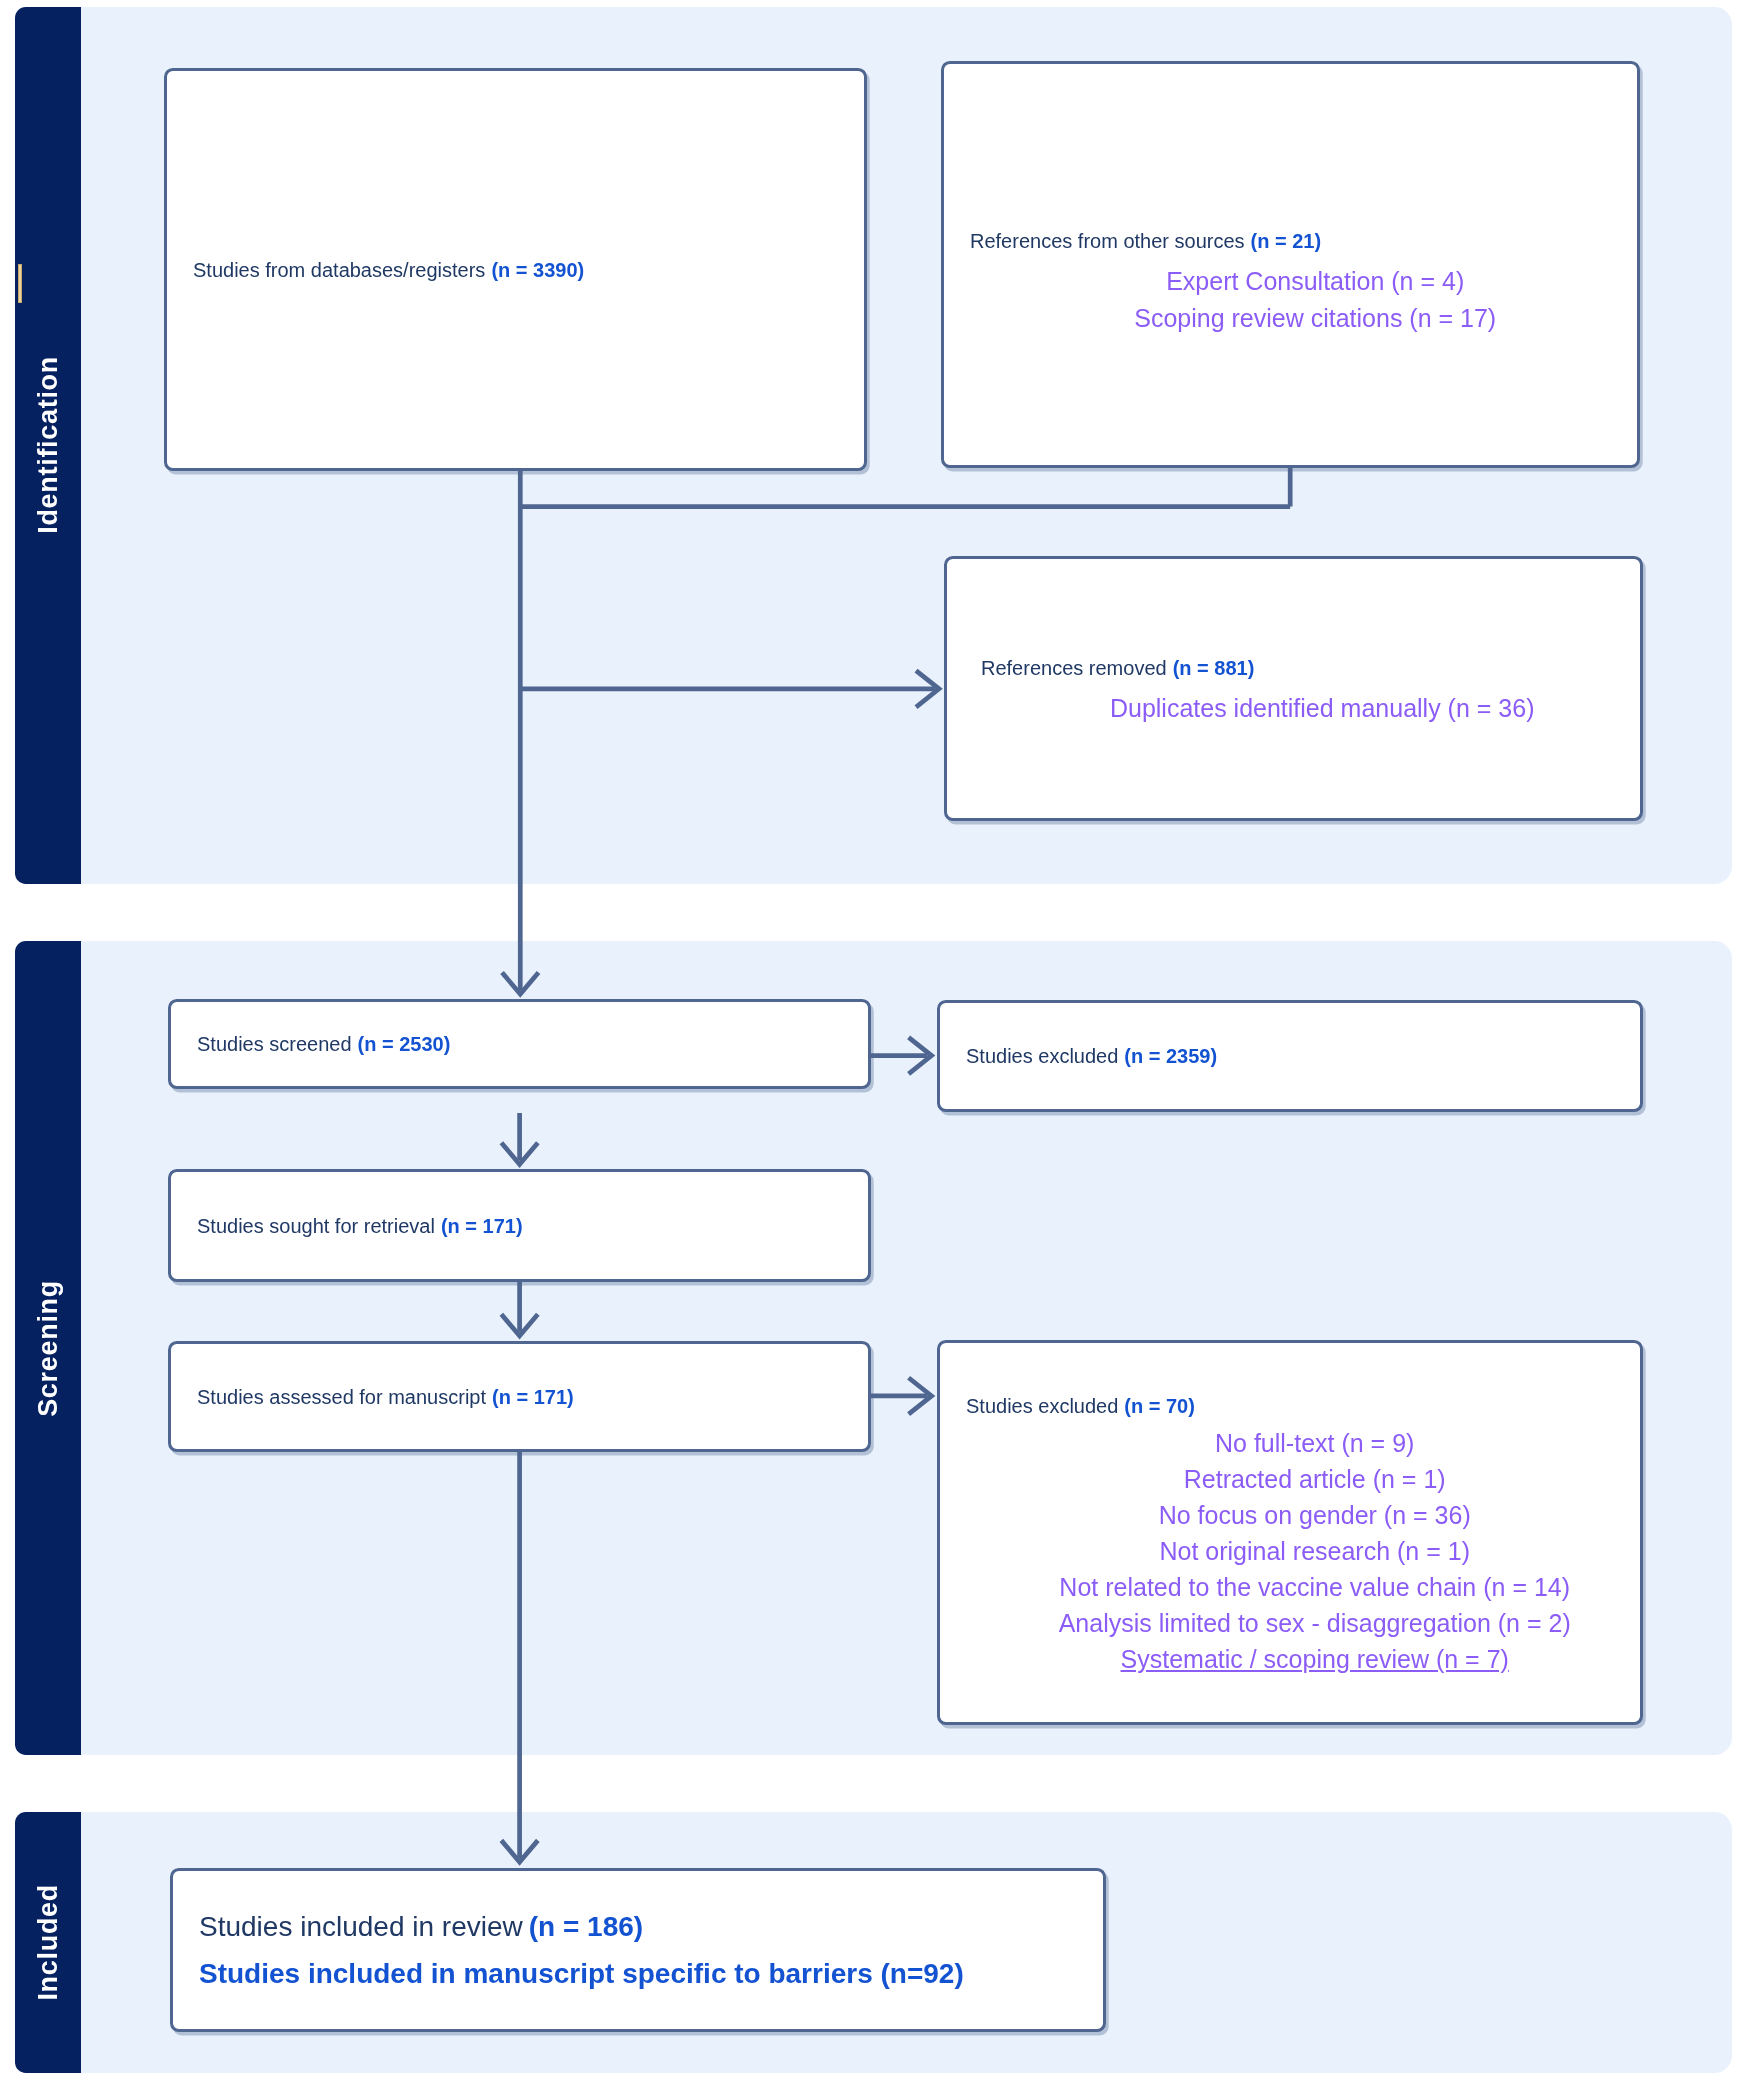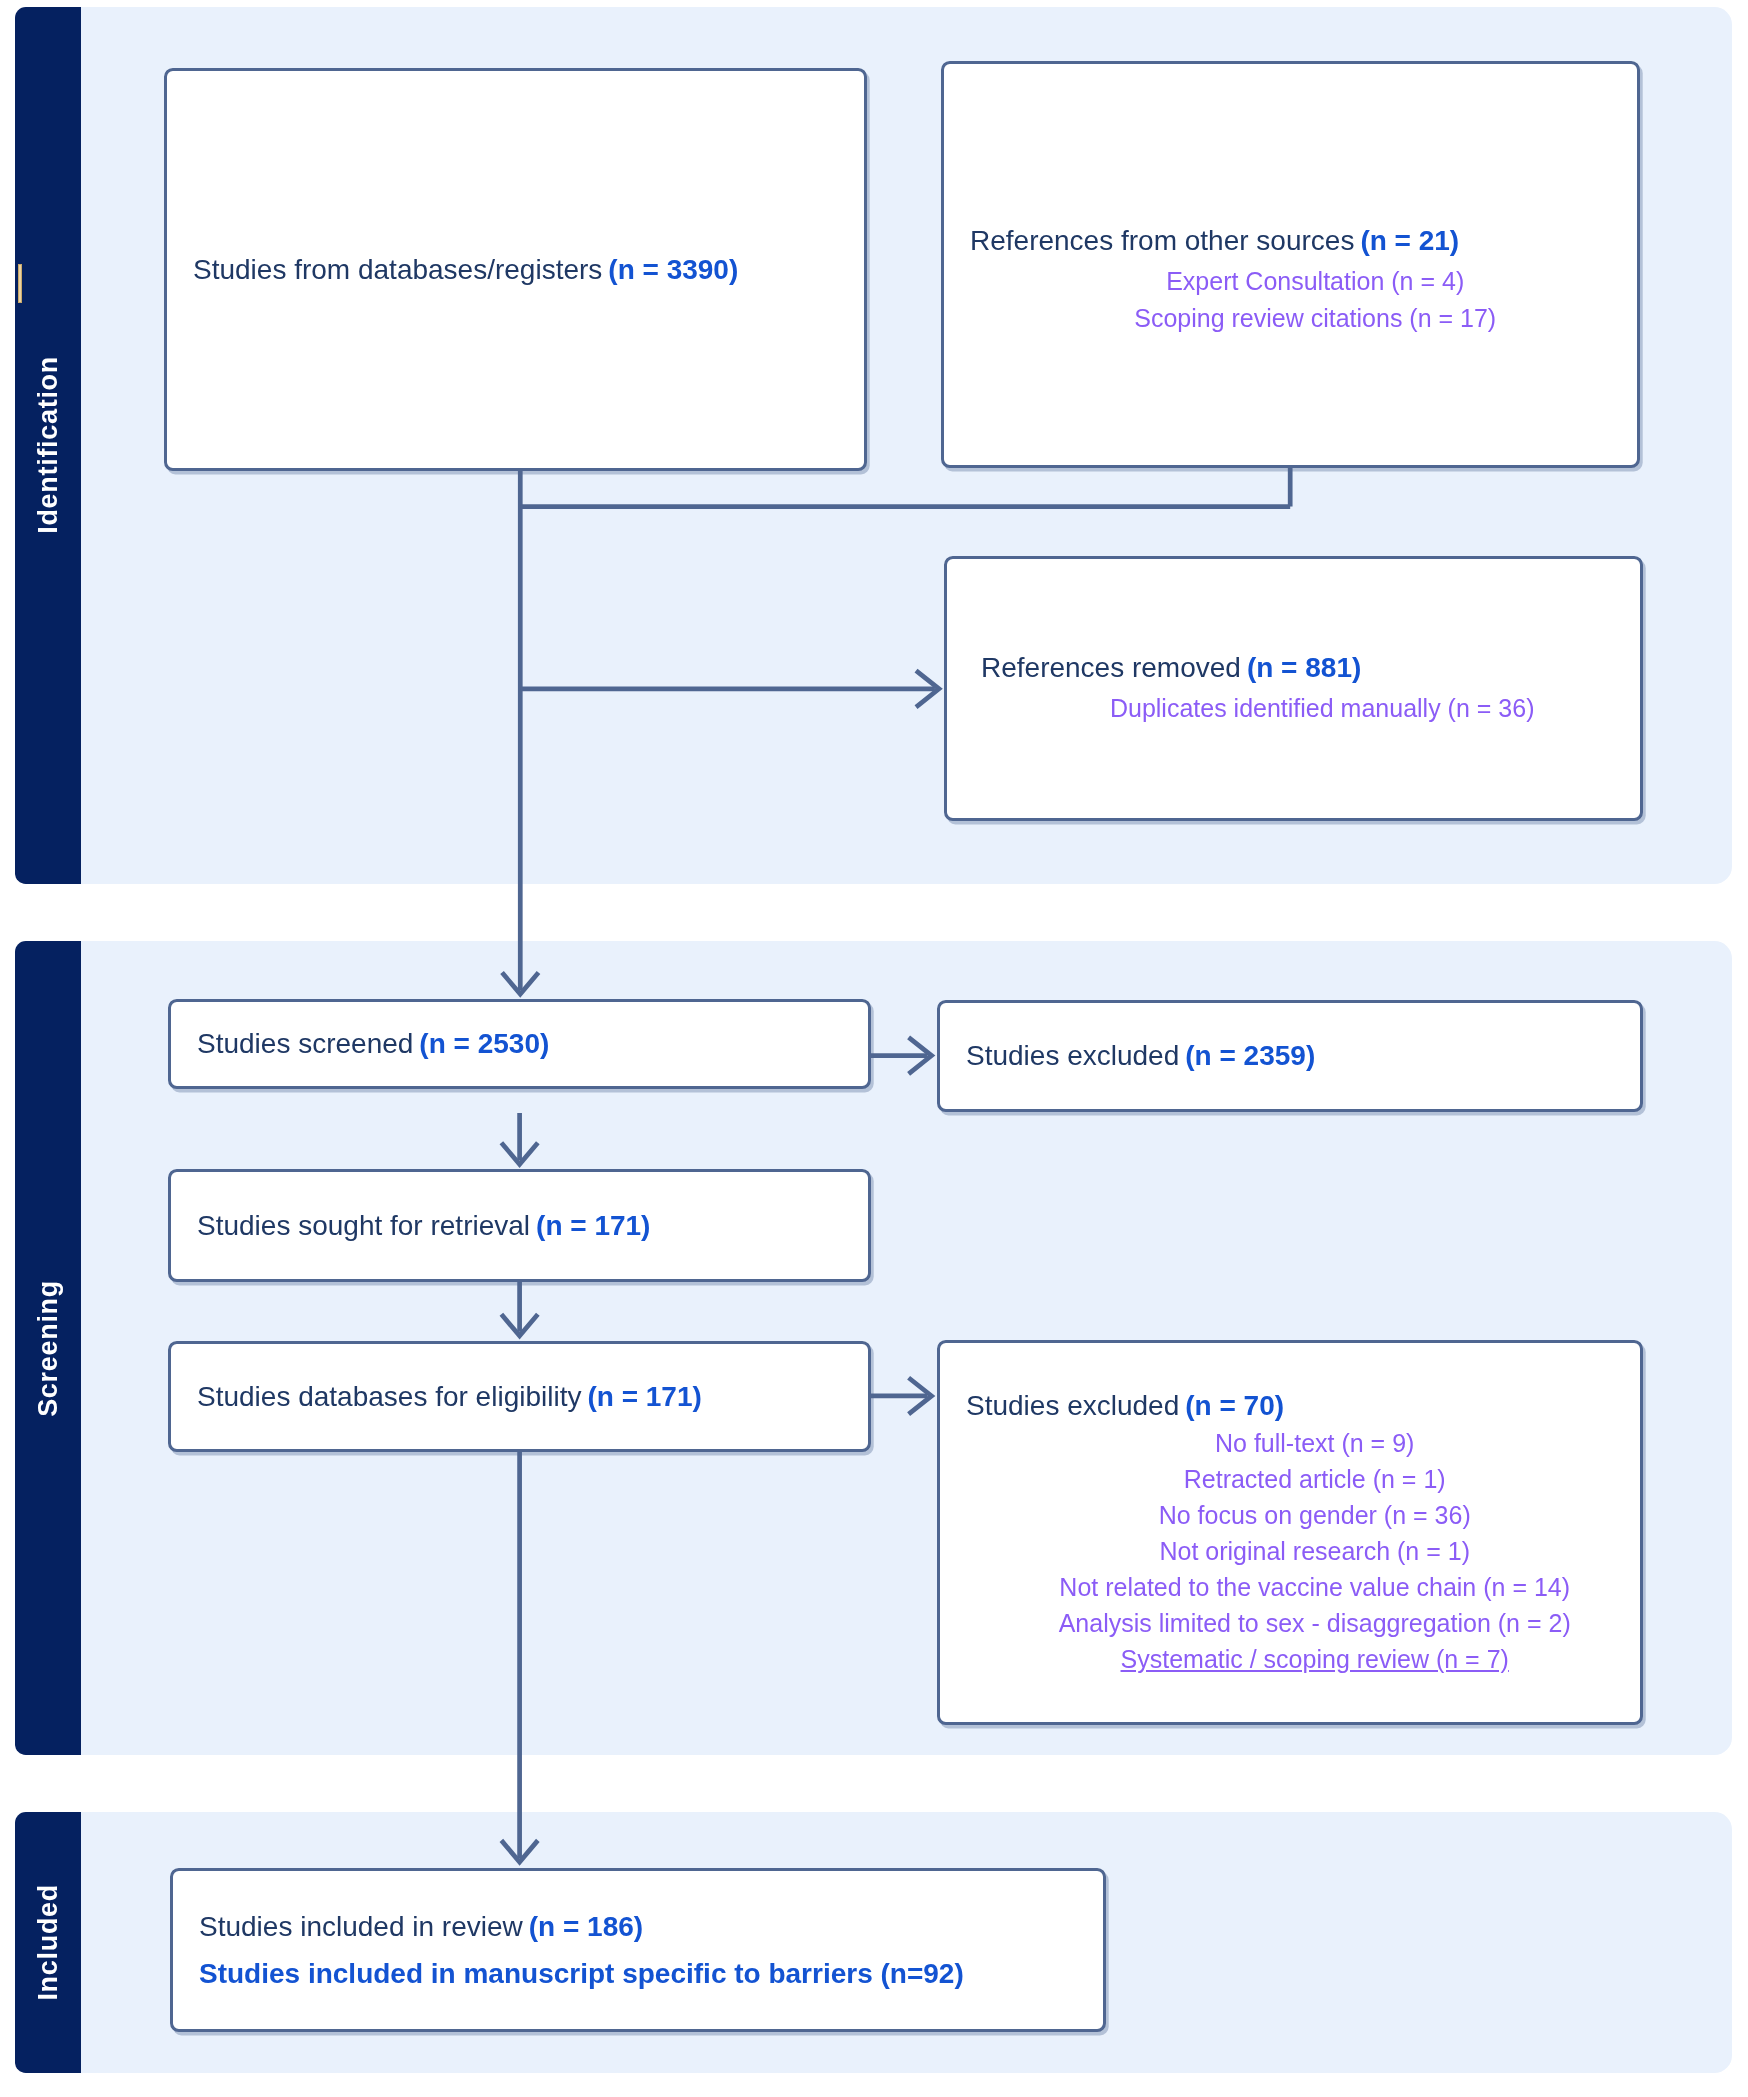--- a/index.html
+++ b/index.html
@@ -41,21 +41,21 @@
     border-radius:8.8px;
     box-sizing:border-box;
     box-shadow:2.7px 3.4px 0 rgba(79,102,145,0.35);
     display:flex;align-items:center;
     color:#1f3864;
   }
   .box-content{
     padding-left:26px;padding-right:17.6px;width:100%;
   }
   .title-line{
-    font-size:28px;line-height:36px;color:#1f3864;
+    font-size:20px;line-height:36px;color:#1f3864;
   }
   .n{
     color:#1353d2;font-weight:700;margin-left:6px;
   }
   .items{margin-top:4px;}
   .item{
     font-size:25px;line-height:37px;color:#8b5cf6;
     padding-left:41px;
     text-align:center;
   }
@@ -148,21 +148,21 @@
   </div>
 
   <div class="box" style="left:168px;top:1169px;width:703px;height:113px;">
     <div class="box-content">
       <div class="title-line"><span>Studies sought for retrieval</span><span class="n">(n = 171)</span></div>
     </div>
   </div>
 
   <div class="box" style="left:168px;top:1341px;width:703px;height:111px;">
     <div class="box-content">
-      <div class="title-line"><span>Studies databases for eligibility</span><span class="n">(n = 171)</span></div>
+      <div class="title-line"><span>Studies assessed for manuscript</span><span class="n">(n = 171)</span></div>
     </div>
   </div>
 
   <div class="box" style="left:937px;top:1340px;width:706px;height:385px;">
     <div class="box-content">
       <div class="title-line"><span>Studies excluded</span><span class="n">(n = 70)</span></div>
       <div class="items" style="margin-top:1.4px;">
         <div class="item" style="line-height:36px;">No full-text (n = 9)</div>
         <div class="item" style="line-height:36px;">Retracted article (n = 1)</div>
         <div class="item" style="line-height:36px;">No focus on gender (n = 36)</div>

